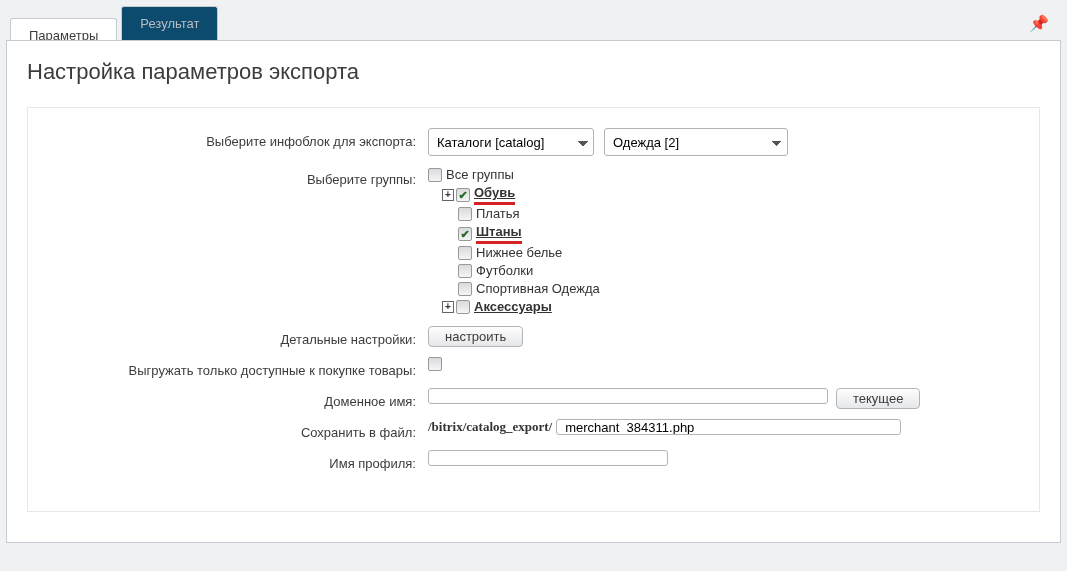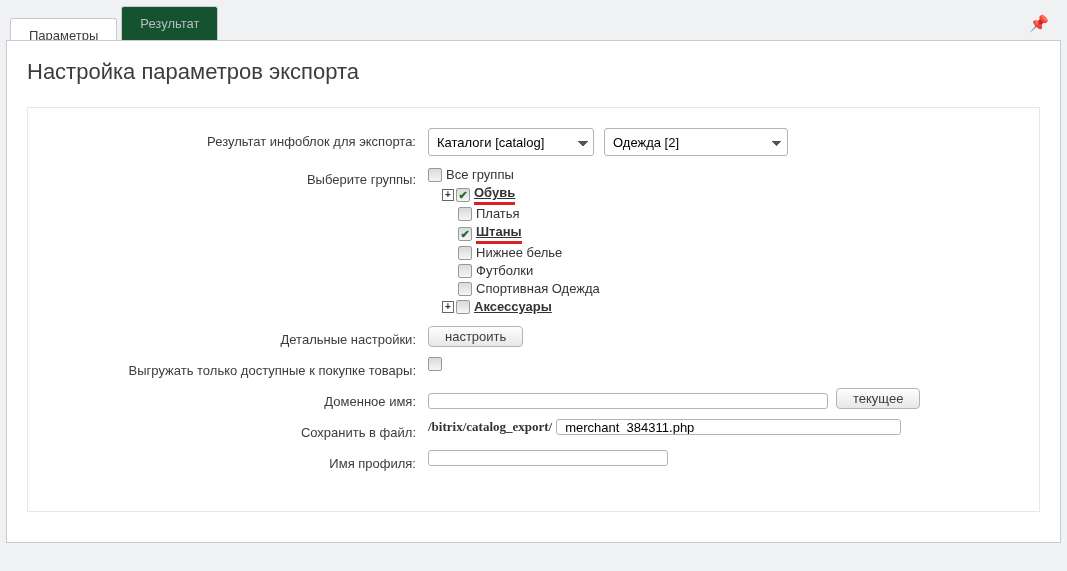--- a/index.html
+++ b/index.html
@@ -31,21 +31,21 @@
     border-top-right-radius: 3px;
     font-size: 13px;
   }
   .tab.active {
     background: #fff;
     font-weight: normal;
     position: relative;
     top: 12px;
     border-color: #c6cbd1;
   }
-  .tab.inactive { color: #b9bdc3; background: #14532d; }
+  .tab.inactive { color: #b9bdc3; background: #0c4a6e; }
   .pin-icon {
     position: absolute;
     right: 18px;
     color: #9aa0a8;
     font-size: 16px;
     cursor: pointer;
   }
   .tabs .pin-icon { top: 14px; }
   .panel {
     background: #fff;
@@ -72,21 +72,21 @@
   }
   .form-label {
     width: 380px;
     text-align: right;
     padding-right: 12px;
     padding-top: 6px;
     color: #3c3c3c;
   }
   .form-field {
     display: flex;
-    align-items: flex-end;
+    align-items: flex-start;
     flex-wrap: wrap;
   }
   select.sel {
     height: 28px;
     padding: 3px 24px 3px 8px;
     border: 1px solid #b1b5bb;
     border-radius: 3px;
     background: #fff;
     font-size: 13px;
     margin-right: 10px;
@@ -175,21 +175,21 @@
   <div class="tab inactive">Результат</div>
   <span class="pin-icon">📌</span>
 </div>
 
 <div class="panel">
   <h2 class="panel-title">Настройка параметров экспорта</h2>
 
   <div class="sub-panel">
 
     <div class="form-row">
-      <div class="form-label">Результат инфоблок для экспорта:</div>
+      <div class="form-label">Выберите инфоблок для экспорта:</div>
       <div class="form-field">
         <select class="sel w1">
           <option>Каталоги [catalog]</option>
         </select>
         <select class="sel w2">
           <option>Одежда [2]</option>
         </select>
       </div>
     </div>
 

